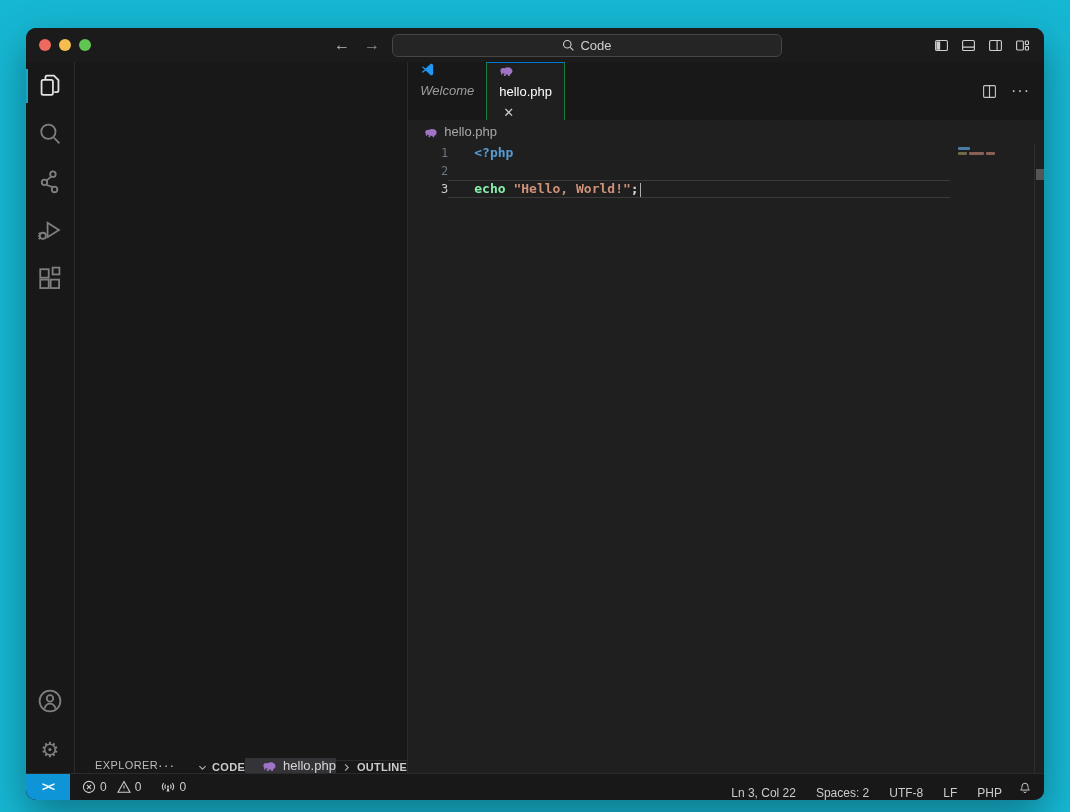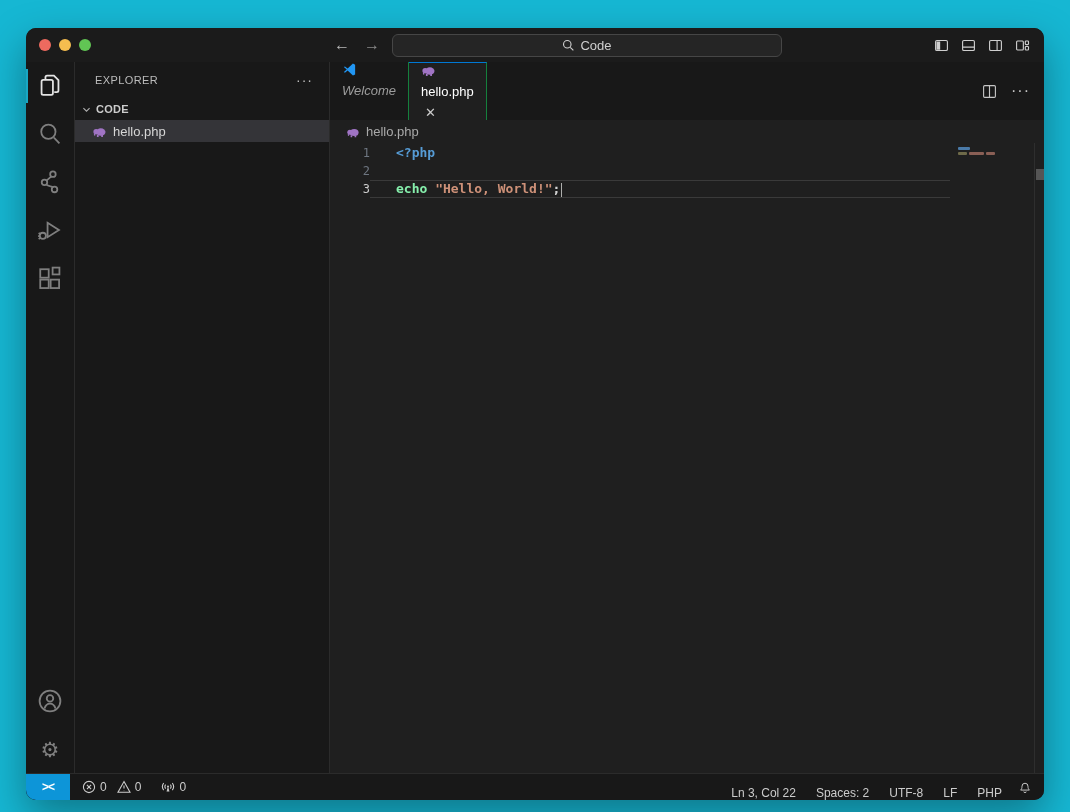--- a/index.html
+++ b/index.html
@@ -32,21 +32,21 @@
   .tb-right svg { display:block; }
   
   .main { flex:1; display:flex; min-height:0; }
   .activitybar { flex:0 0 49px; background:#181818; border-right:1px solid #2b2b2b; display:flex; flex-direction:column; align-items:center; }
   .ab-item { width:48px; height:48px; display:flex; align-items:center; justify-content:center; color:#7f7f7f; position:relative; }
   .ab-item.active { color:#e3e3e3; }
   .ab-item.active::before { content:""; position:absolute; left:0; top:7px; bottom:7px; width:2px; background:#19a8c4; }
   .ab-spacer { flex:1; }
   .gear-glyph { font-size:21px; line-height:1; }
   
-  .sidebar { flex:0 0 255px; background:#181818; border-right:1px solid #2b2b2b; display:flex; flex-direction:column; color:#cccccc; }
+  .sidebar { flex:0 0 255px; background:#181818; border-right:1px solid #2b2b2b; display:flex; color:#cccccc;align-items:flex-end; }
   .sb-header { flex:0 0 36px; display:flex; align-items:center; padding:0 16px 0 20px; font-size:11px; letter-spacing:.4px; color:#bcbcbc; }
   .sb-ellipsis { margin-left:auto; color:#bcbcbc; font-size:14px; letter-spacing:1px; }
   .section-row { flex:0 0 22px; display:flex; align-items:center; padding-left:3px; font-size:11px; font-weight:bold; letter-spacing:.3px; color:#cccccc; gap:2px; }
   .file-row { flex:0 0 22px; display:flex; align-items:center; gap:6px; padding-left:17px; background:#343438; font-size:13px; color:#d6d6d6; }
   .sb-fill { flex:1; }
   .collapse-row { flex:0 0 22px; border-top:1px solid #2b2b2b; display:flex; align-items:center; gap:2px; padding-left:3px; font-size:11px; font-weight:bold; letter-spacing:.3px; color:#cccccc; }
   .chev { display:flex; width:16px; justify-content:center; color:#b0b0b0; }
   
   .editor { flex:1; display:flex; flex-direction:column; background:#1f1f1f; min-width:0; }
   .tabbar { flex:0 0 35px; background:#181818; display:flex; align-items:stretch; }
@@ -187,20 +187,28 @@
       </div>
       <div class="file-row">
         <svg class="ic" width="15" height="15" viewBox="0 0 16 16" fill="#a074c4">
             <ellipse cx="9.4" cy="8.6" rx="5" ry="4"></ellipse>
             <circle cx="4.4" cy="8.2" r="2.9"></circle>
             <path d="M2.6 9.8q-1.2 1.4-.2 2.8l1.4-.6zM5.2 11.8h1.9v2.1H5.2zM9.8 11.8h1.9v2.1H9.8z"></path>
           </svg>
         <span>hello.php</span>
       </div>
       <div class="sb-fill"></div>
+      <div class="collapse-row">
+        <span class="chev">
+          <svg class="ic" width="11" height="11" viewBox="0 0 16 16" fill="none" stroke="currentColor" stroke-width="1.6">
+              <path d="M6 3.5 10.5 8 6 12.5"></path>
+            </svg>
+        </span>
+        <span>OUTLINE</span>
+      </div>
     </div>
 
     <div class="editor">
       <div class="tabbar">
         <div class="tab italic">
           <svg class="ic" width="15" height="15" viewBox="0 0 24 24">
               <path fill="#2196f3" d="M17.5 2.5 9 10.3 4.7 7 3 8l4.5 4L3 16l1.7 1L9 13.7l8.5 7.8 3.5-1.7V4.2z"></path>
             </svg>
           <span class="tab-label">Welcome</span>
         </div>

